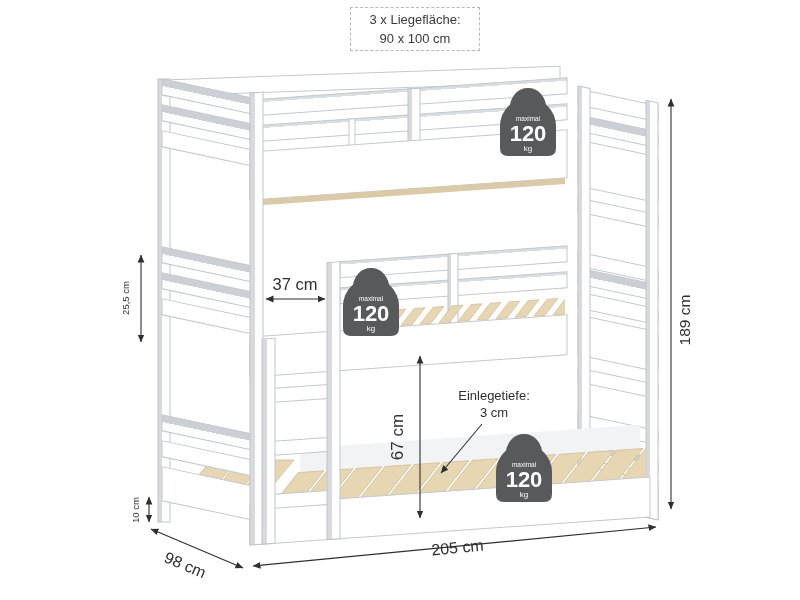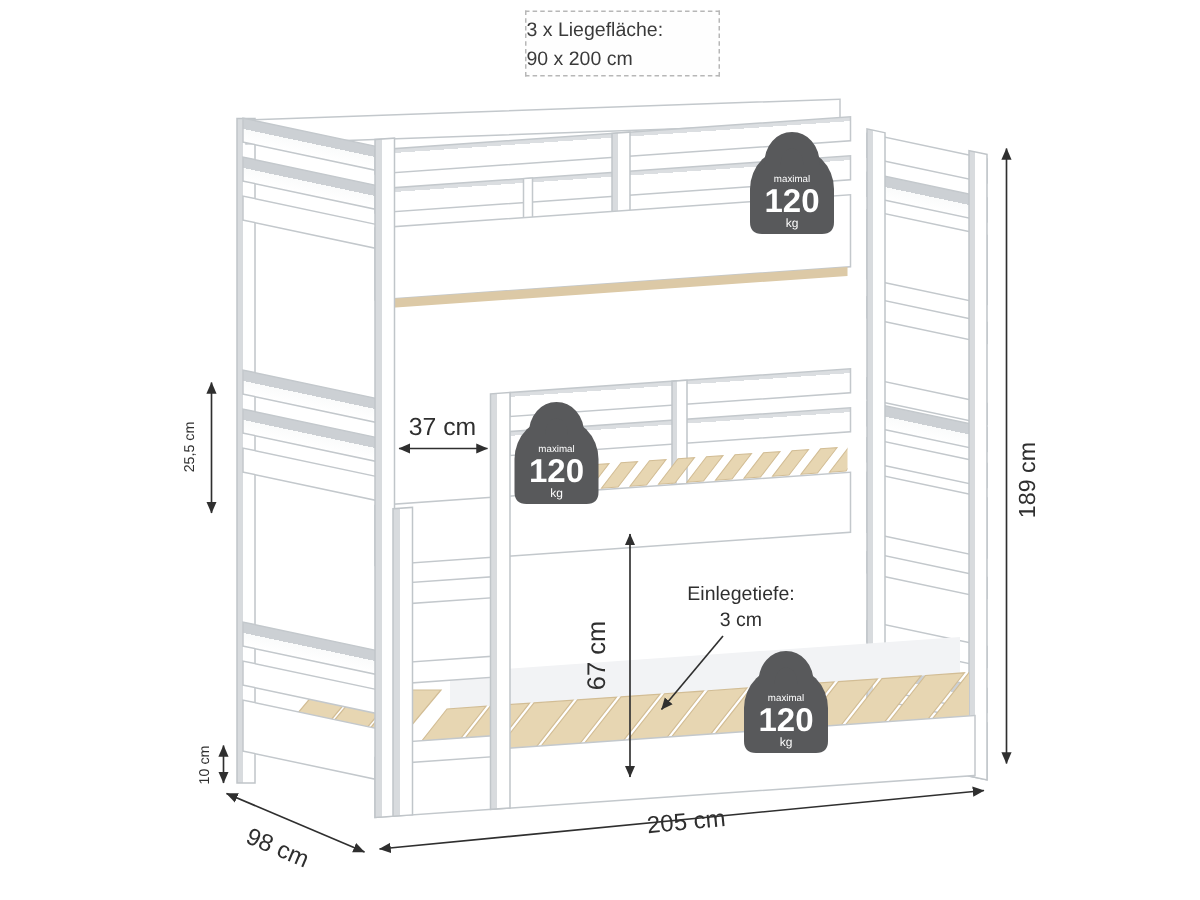--- a/index.html
+++ b/index.html
@@ -1,20 +1,20 @@
 <!DOCTYPE html>
 <html><head>
 <meta charset="utf-8">
 <style>
   html,body{margin:0;padding:0;background:#fff;}
   #canvas{position:relative;width:800px;height:600px;background:#ffffff;overflow:hidden;
           font-family:"Liberation Sans", sans-serif;}
   #headerBox{position:absolute;left:350px;top:7px;width:128px;height:40px;
              border:1px dashed #b7b7b7;background:#fefefe;color:#3a3a3a;
-             font-size:13px;line-height:19px;text-align:left;padding-top:2px;box-sizing:content-box;}
+             font-size:13px;line-height:19px;text-align:center;padding-top:2px;box-sizing:content-box;}
   svg text{font-family:"Liberation Sans", sans-serif;}
   .dimtxt{fill:#2f2f2f;}
   .board{fill:#ffffff;stroke:#c3c8cc;stroke-width:1;}
   .board2{fill:url(#boardGrad);stroke:#c3c8cc;stroke-width:1;}
   .rail{fill:url(#railGrad);stroke:#c3c8cc;stroke-width:1;}
   .post{fill:url(#postGrad);stroke:#c0c5c9;stroke-width:1;}
   .dimline{stroke:#2f2f2f;stroke-width:1.1;fill:none;}
   .kb{fill:#58595b;}
   .kbt{fill:#ffffff;text-anchor:middle;}
 </style>
@@ -198,16 +198,16 @@
       <text class="dimtxt" transform="translate(458,553) rotate(-5.5)" font-size="16" text-anchor="middle">205 cm</text>
 
       <line class="dimline" x1="671" y1="99" x2="671" y2="509" marker-start="url(#ah)" marker-end="url(#ah)"></line>
       <text class="dimtxt" transform="translate(690,320) rotate(-90)" font-size="15.5" text-anchor="middle">189 cm</text>
     </g>
   </svg>
 
   
   <div id="headerBox">
     <div>3 x Liegefläche:</div>
-    <div>90 x 200 cm</div>
+    <div>90 x 100 cm</div>
   </div>
 
 </div>
 
 </body></html>

